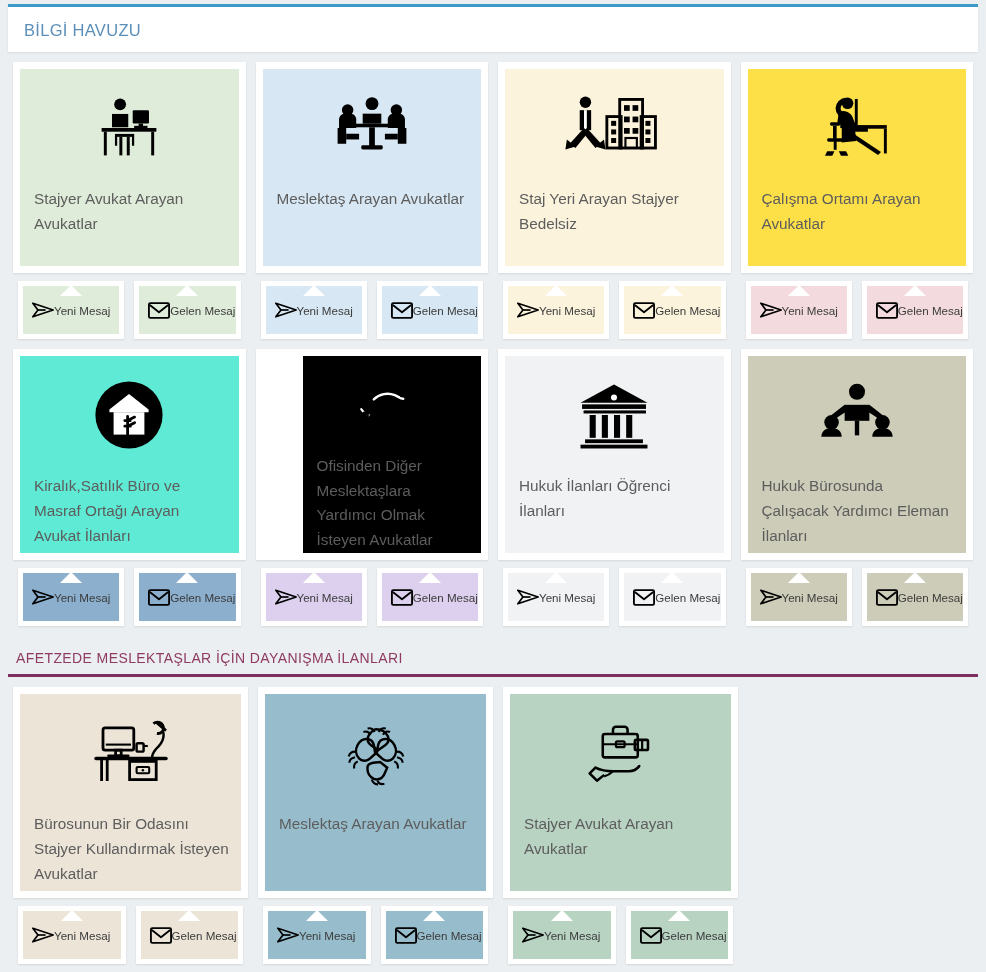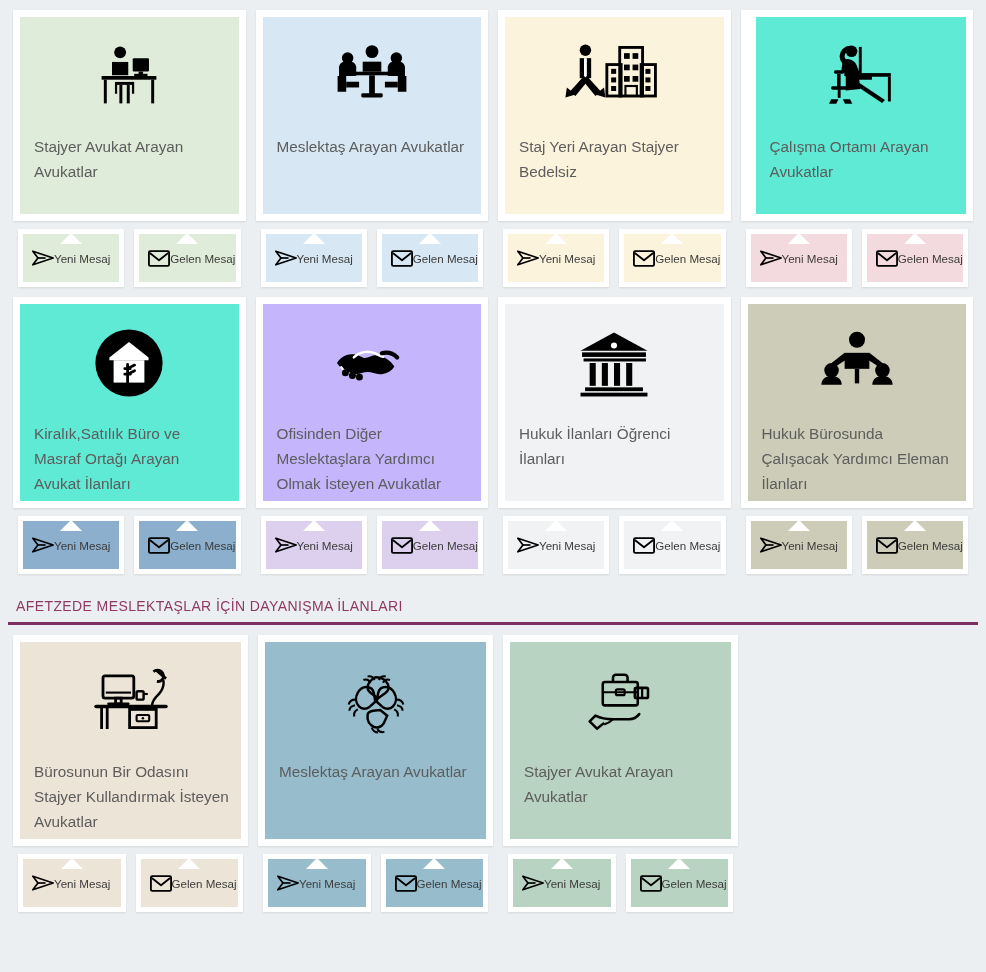--- a/index.html
+++ b/index.html
@@ -103,20 +103,23 @@
     font-size: 11.6px;
     color: #3b3b3b;
     white-space: nowrap;
   }
   .msg-icon svg { display: block; }
 </style>
 </head>
 <body>
 
 <div class="page">
+    <div class="section-head" style="border-top-color: rgb(60, 155, 200);">
+      <div class="ttl" style="color: rgb(91, 143, 185);">BİLGİ HAVUZU</div>
+    </div>
     <div class="row">
       <div class="col">
         <div class="card-frame">
           <div class="card-body" style="background: rgb(223, 236, 217);">
             <div class="card-icon">
               <svg width="74" height="74" viewBox="0 0 100 100">
     <circle cx="38" cy="18" r="8" fill="#000"></circle>
     <path d="M27 31h22v18H27z" fill="#000"></path>
     <rect x="55" y="26" width="22" height="18" rx="1.5" fill="#000"></rect>
     <rect x="63" y="44" width="6" height="4" fill="#000"></rect>
@@ -278,21 +281,21 @@
   </svg>
                 </span>
                 <span class="msg-label">Gelen Mesaj</span>
               </div>
             </div>
           </div>
         </div>
       </div>
       <div class="col">
         <div class="card-frame">
-          <div class="card-body" style="background: #5eead4; margin-left: 8px;">
+          <div class="card-body" style="background: #fde047;">
             <div class="card-icon">
               <svg width="80" height="70" viewBox="0 0 110 96">
     <path d="M52 8h4v36h-4z" fill="#000"></path>
     <path d="M40 10c-6 0-11 5-11 11s5 11 11 11" fill="none" stroke="#000" stroke-width="7"></path>
     <circle cx="42" cy="14" r="8" fill="#000"></circle>
     <path d="M30 26c10-4 18 2 20 10l6 14-10 4-6-12c-4 2-10 2-12-2z" fill="#000"></path>
     <path d="M46 44h6l18 4v5H46z" fill="#000"></path>
     <rect x="34" y="44" width="62" height="5" fill="#000"></rect>
     <rect x="92" y="49" width="4" height="34" fill="#000"></rect>
     <path d="M40 49l48 32-4 4-48-32z" fill="#000"></path>
@@ -382,21 +385,21 @@
   </svg>
                 </span>
                 <span class="msg-label">Gelen Mesaj</span>
               </div>
             </div>
           </div>
         </div>
       </div>
       <div class="col">
         <div class="card-frame">
-          <div class="card-body" style="background: #c4b5fd;">
+          <div class="card-body" style="background: #000000; margin-left: 40px;">
             <div class="card-icon">
               <svg width="84" height="62" viewBox="0 0 120 80">
     <path d="M10 40c6-10 16-14 26-12 6 1 10 5 14 5 5 0 9-4 14-4 12 0 22 7 28 16-4 6-10 10-18 11-8 1-14-3-20-3-7 0-13 4-20 3-9-1-18-7-24-16z" fill="#000"></path>
     <path d="M34 32c8-8 20-10 30-6 5 2 8 5 12 5" fill="none" stroke="#fff" stroke-width="3.5" stroke-linecap="round"></path>
     <path d="M16 46c4 6 9 9 15 10" fill="none" stroke="#fff" stroke-width="3" stroke-linecap="round"></path>
     <circle cx="22" cy="54" r="5" fill="#000"></circle>
     <circle cx="32" cy="58" r="5" fill="#000"></circle>
     <circle cx="42" cy="60" r="5" fill="#000"></circle>
     <path d="M74 26c8-2 16 0 22 6" fill="none" stroke="#000" stroke-width="6" stroke-linecap="round"></path>
   </svg>

